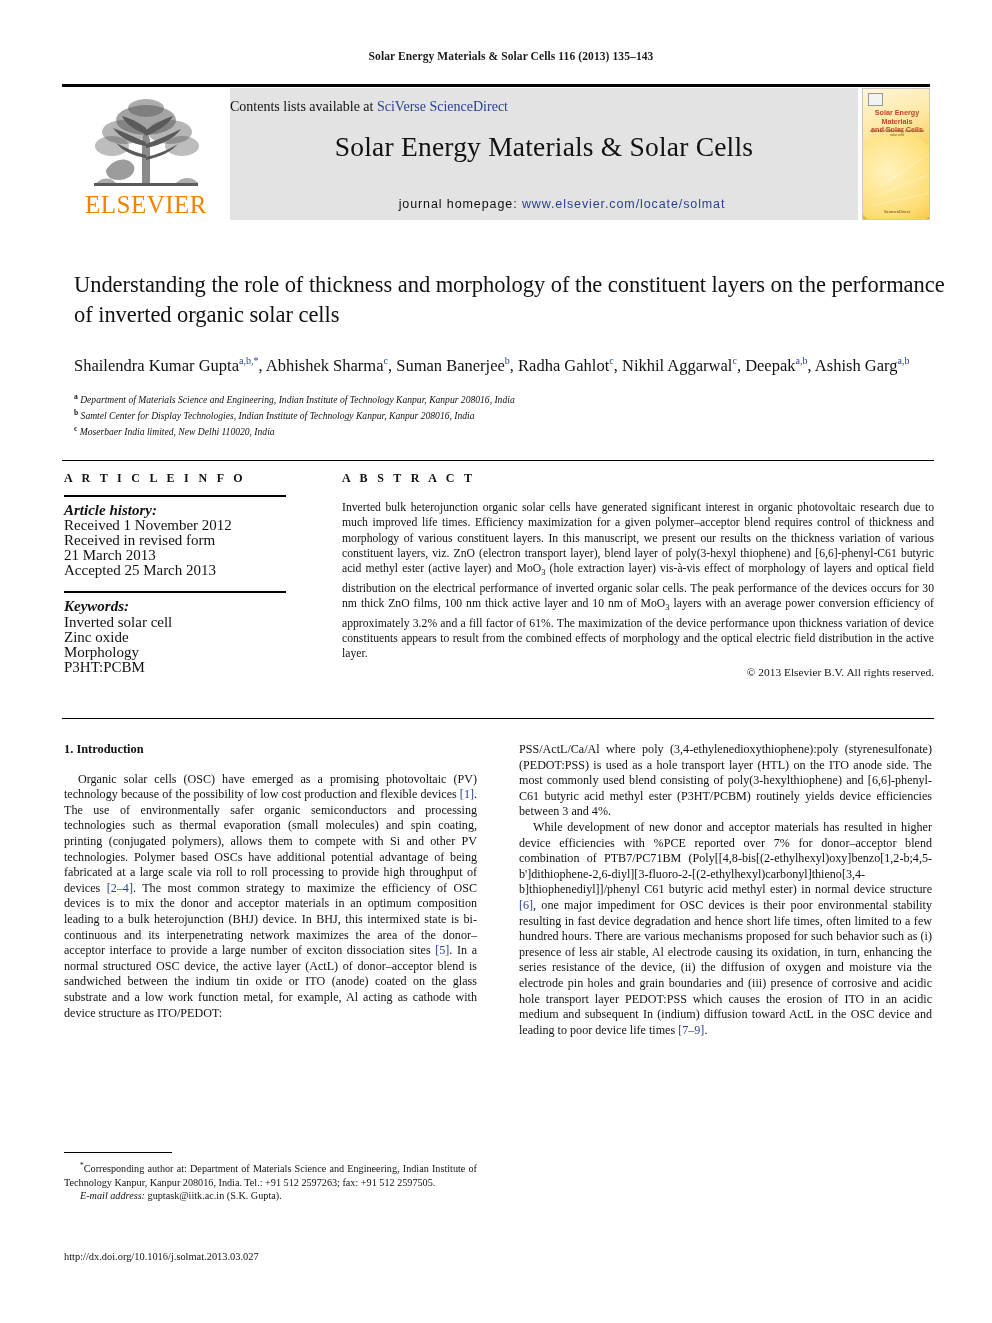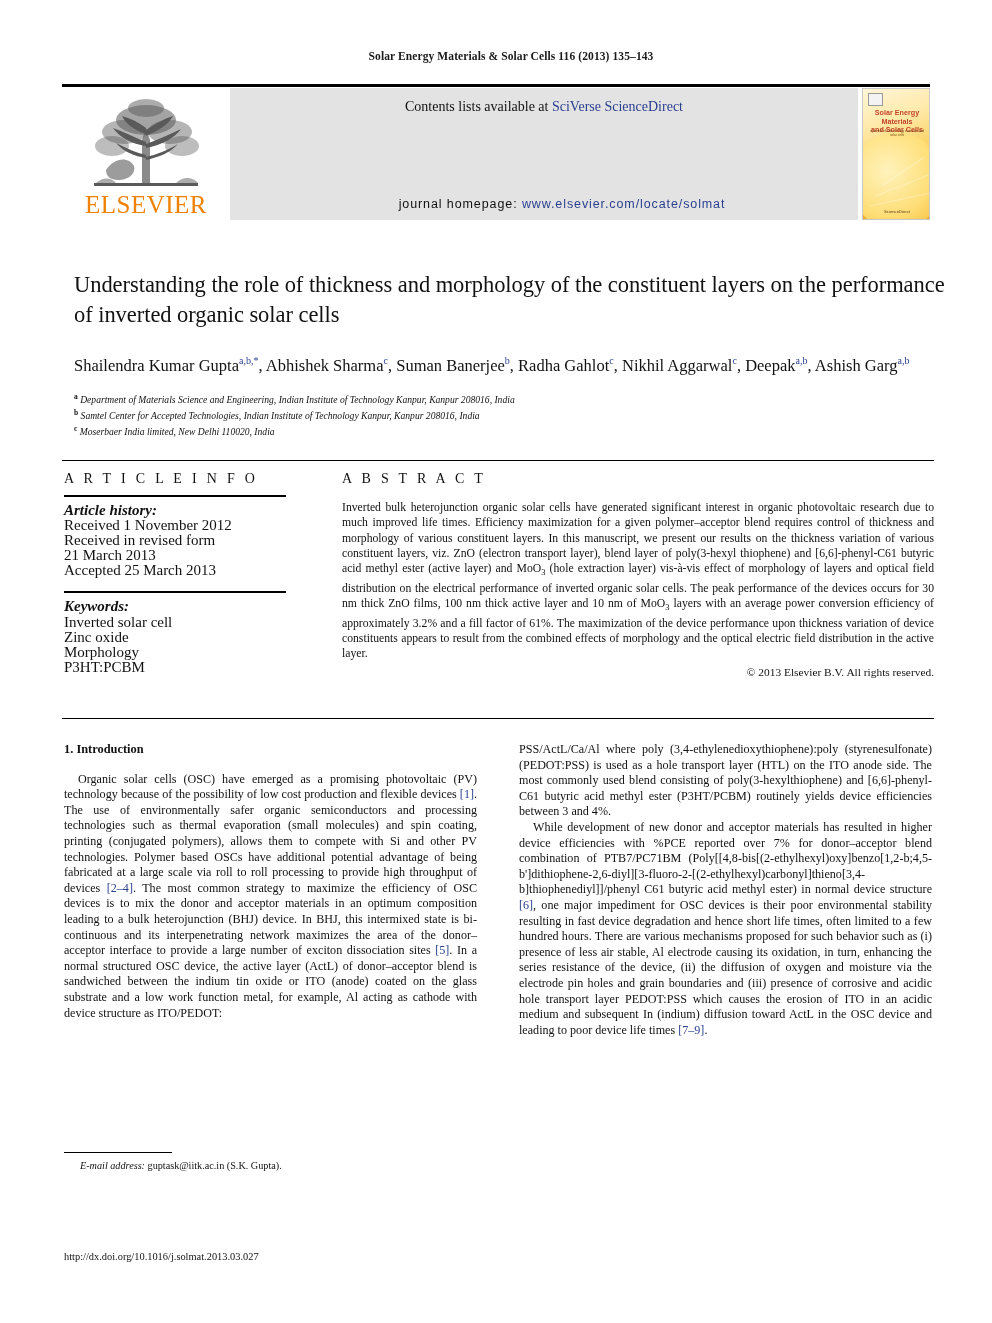--- a/index.html
+++ b/index.html
@@ -70,21 +70,21 @@
   .grey-panel {
     position: absolute;
     left: 168px; top: 4px;
     width: 628px; height: 132px;
     background: #e3e3e3;
   }
   .contents-line {
     position: absolute;
     left: 0; top: 11px;
     width: 628px;
-    text-align: center;
+    text-align: left;
     font-size: 14px;
     color: #111;
   }
   .contents-line .sd-link { color: #2a3f8f; }
   .journal-title {
     position: absolute;
     left: 0; top: 43px;
     width: 628px;
     text-align: center;
     font-size: 27.5px;
@@ -189,22 +189,22 @@
   
   .rule-full {
     position: absolute;
     left: 62px;
     width: 872px; height: 1px;
     background: #000;
   }
   .sec-head {
     position: absolute;
     font-family: "Liberation Serif", serif;
-    font-size: 14px;
-    font-weight: normal;
+    font-size: 12px;
+    font-weight: bold;
     letter-spacing: 3.3px;
     color: #111;
   }
 
   .info-col {
     position: absolute;
     left: 64px; top: 495px;
     width: 250px;
   }
   .info-rule { width: 222px; height: 2px; background: #000; margin: 0 0 6px 0; }
@@ -312,40 +312,41 @@
           <rect x="18" y="89" width="104" height="3"></rect>
           <path d="M20 89 C28 82 36 84 40 89 Z" opacity=".5"></path>
           <path d="M100 89 C108 81 118 84 122 89 Z" opacity=".5"></path>
         </g>
       </svg>
       <div class="elsevier-word">ELSEVIER</div>
     </div>
 
     <div class="grey-panel">
       <div class="contents-line"><span>Contents lists available at </span><span class="sd-link">SciVerse ScienceDirect</span></div>
+      <div class="journal-title">Solar Energy Materials &amp; Solar Cells</div>
       <div class="homepage-line"><span>journal homepage: </span><span class="url">www.elsevier.com/locate/solmat</span></div>
     </div>
 
     <div class="cover-thumb">
       <div class="cover-sun"></div>
       <div class="cover-ray" style="left:10px;top:96px;width:58px;height:1px;transform:rotate(-22deg);"></div>
       <div class="cover-ray" style="left:6px;top:110px;width:62px;height:1px;transform:rotate(-12deg);"></div>
       <div class="cover-ray" style="left:14px;top:82px;width:52px;height:1px;transform:rotate(-34deg);"></div>
       <div class="cover-logo"></div>
       <div class="cover-title"><span>Solar Energy Materials</span><br><span>and Solar Cells</span></div>
       <div class="cover-sub">a journal of solar energy materials and solar cells</div>
       <div class="cover-foot">ScienceDirect</div>
     </div>
   </div>
 
   <div class="title-block">
     <h1 class="paper-title">Understanding the role of thickness and morphology of the constituent layers on the performance of inverted organic solar cells</h1>
     <div class="authors">Shailendra Kumar Gupta<sup>a,b,*</sup>, Abhishek Sharma<sup>c</sup>, Suman Banerjee<sup>b</sup>, Radha Gahlot<sup>c</sup>, Nikhil Aggarwal<sup>c</sup>, Deepak<sup>a,b</sup>, Ashish Garg<sup>a,b</sup></div>
     <div class="affil"><sup>a</sup> <span>Department of Materials Science and Engineering, Indian Institute of Technology Kanpur, Kanpur 208016, India</span></div>
-    <div class="affil"><sup>b</sup> <span>Samtel Center for Accepted Technologies, Indian Institute of Technology Kanpur, Kanpur 208016, India</span></div>
+    <div class="affil"><sup>b</sup> <span>Samtel Center for Display Technologies, Indian Institute of Technology Kanpur, Kanpur 208016, India</span></div>
     <div class="affil"><sup>c</sup> <span>Moserbaer India limited, New Delhi 110020, India</span></div>
   </div>
 
   <div class="rule-full" style="top:460px;"></div>
   <div class="rule-full" style="top:718px;"></div>
 
   <div class="sec-head" style="left:64px; top:471px;">A R T I C L E  I N F O</div>
   <div class="sec-head" style="left:342px; top:471px;">A B S T R A C T</div>
 
   <div class="info-col">
@@ -378,20 +379,21 @@
     <p id="lp0">Organic solar cells (OSC) have emerged as a promising photovoltaic (PV) technology because of the possibility of low cost production and flexible devices <span class="ref">[1]</span>. The use of environmentally safer organic semiconductors and processing technologies such as thermal evaporation (small molecules) and spin coating, printing (conjugated polymers), allows them to compete with Si and other PV technologies. Polymer based OSCs have additional potential advantage of being fabricated at a large scale via roll to roll processing to provide high throughput of devices <span class="ref">[2–4]</span>. The most common strategy to maximize the efficiency of OSC devices is to mix the donor and acceptor materials in an optimum composition leading to a bulk heterojunction (BHJ) device. In BHJ, this intermixed state is bi-continuous and its interpenetrating network maximizes the area of the donor–acceptor interface to provide a large number of exciton dissociation sites <span class="ref">[5]</span>. In a normal structured OSC device, the active layer (ActL) of donor–acceptor blend is sandwiched between the indium tin oxide or ITO (anode) coated on the glass substrate and a low work function metal, for example, Al acting as cathode with device structure as ITO/PEDOT:</p>
   </div>
 
   <div class="col col-right">
     <p id="rp0" style="text-indent:0;">PSS/ActL/Ca/Al where poly (3,4-ethylenedioxythiophene):poly (styrenesulfonate) (PEDOT:PSS) is used as a hole transport layer (HTL) on the ITO anode side. The most commonly used blend consisting of poly(3-hexylthiophene) and [6,6]-phenyl-C61 butyric acid methyl ester (P3HT/PCBM) routinely yields device efficiencies between 3 and 4%.</p>
     <p id="rp1">While development of new donor and acceptor materials has resulted in higher device efficiencies with %PCE reported over 7% for donor–acceptor blend combination of PTB7/PC71BM (Poly[[4,8-bis[(2-ethylhexyl)oxy]benzo[1,2-b;4,5-b']dithiophene-2,6-diyl][3-fluoro-2-[(2-ethylhexyl)carbonyl]thieno[3,4-b]thiophenediyl]]/phenyl C61 butyric acid methyl ester) in normal device structure <span class="ref">[6]</span>, one major impediment for OSC devices is their poor environmental stability resulting in fast device degradation and hence short life times, often limited to a few hundred hours. There are various mechanisms proposed for such behavior such as (i) presence of less air stable, Al electrode causing its oxidation, in turn, enhancing the series resistance of the device, (ii) the diffusion of oxygen and moisture via the electrode pin holes and grain boundaries and (iii) presence of corrosive and acidic hole transport layer PEDOT:PSS which causes the erosion of ITO in an acidic medium and subsequent In (indium) diffusion toward ActL in the OSC device and leading to poor device life times <span class="ref">[7–9]</span>.</p>
   </div>
 
   <div class="footnote-area">
     <div class="fn-rule"></div>
+    <p class="fn-txt fn-indent"><sup class="marker">*</sup><span>Corresponding author at: Department of Materials Science and Engineering, Indian Institute of Technology Kanpur, Kanpur 208016, India. Tel.: +91 512 2597263; fax: +91 512 2597505.</span></p>
     <p class="fn-txt fn-indent"><span class="ital">E-mail address:</span> <span>guptask@iitk.ac.in (S.K. Gupta).</span></p>
   </div>
 
   <div class="issn-block">
     <div>http://dx.doi.org/10.1016/j.solmat.2013.03.027</div>
   </div>
 
 </div>
 
 </body></html>

